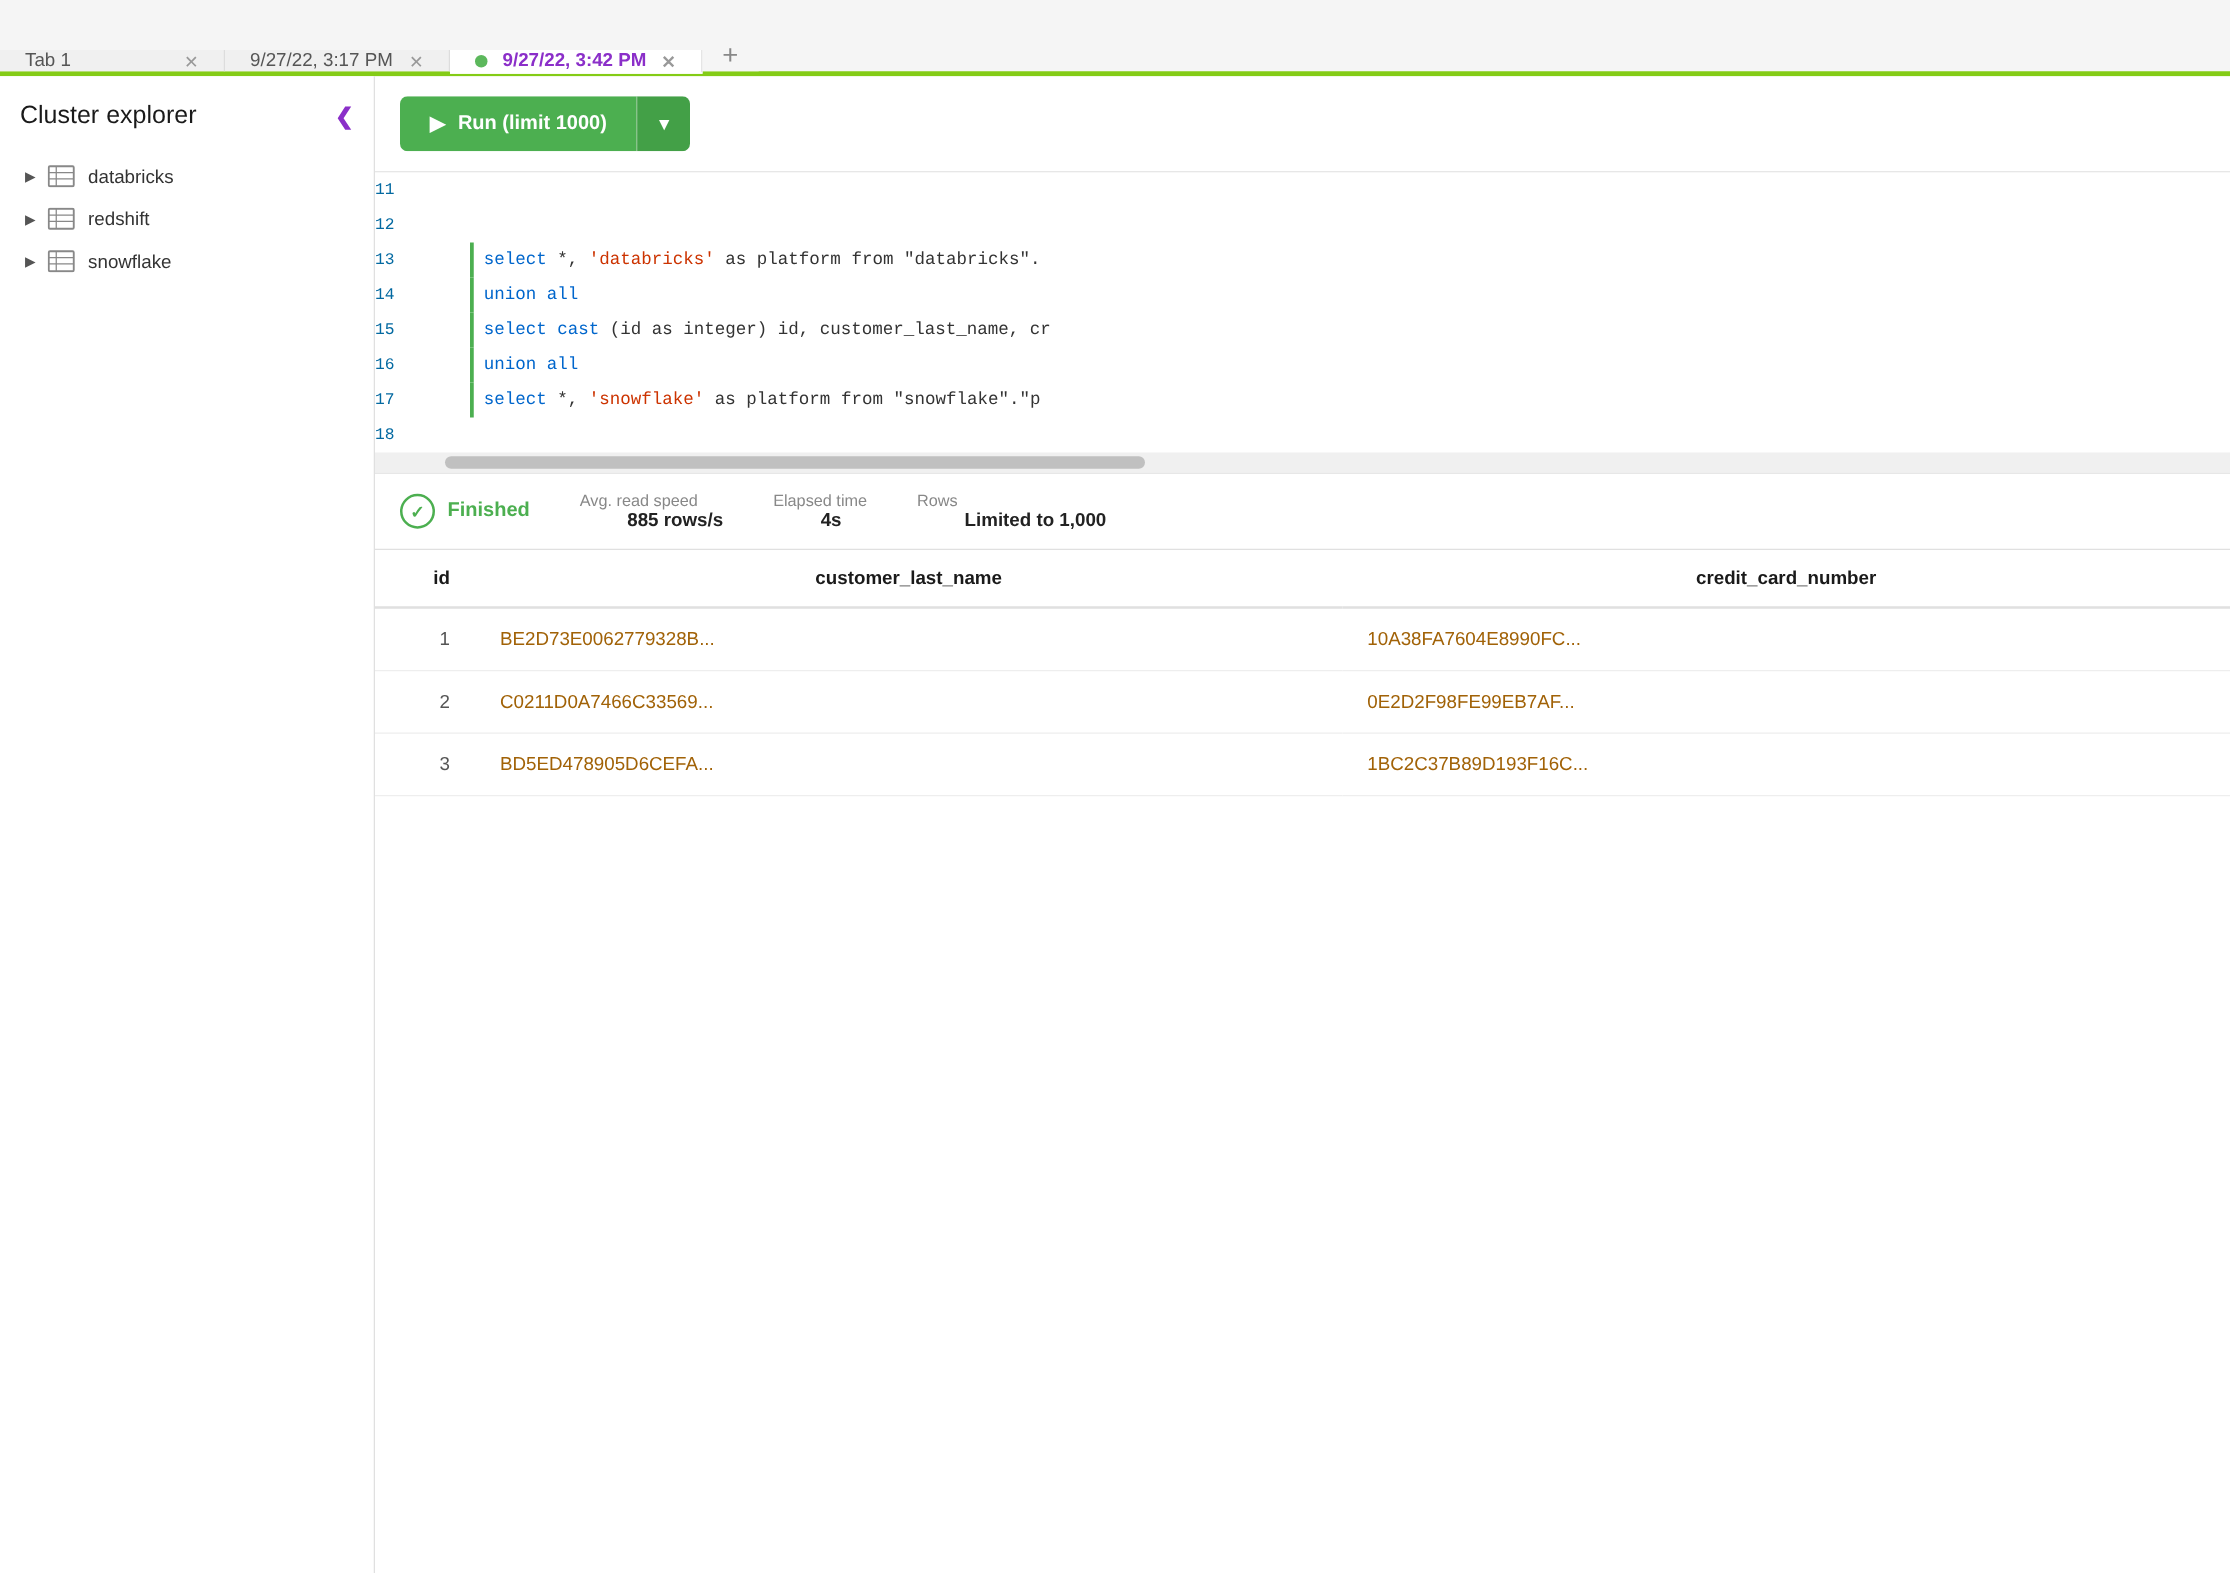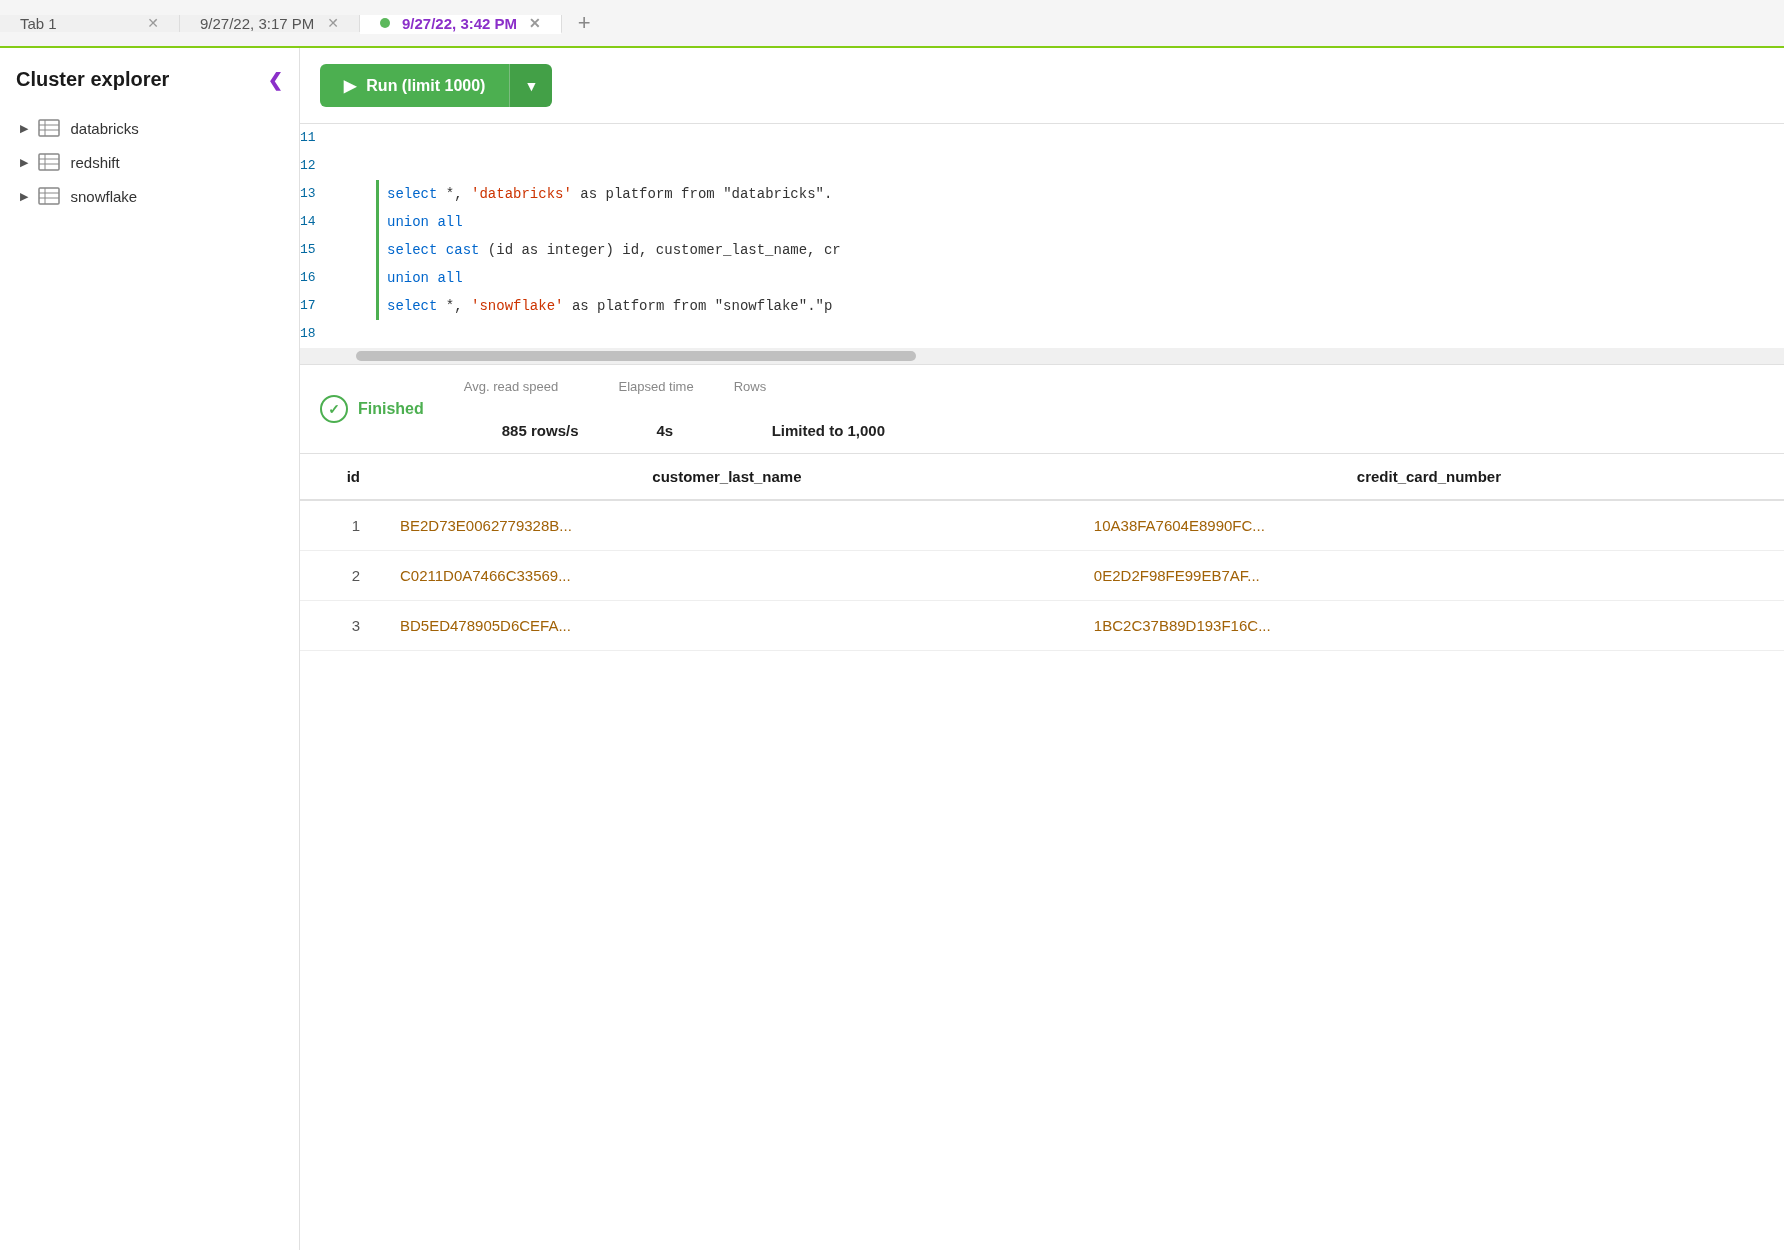--- a/index.html
+++ b/index.html
@@ -1,24 +1,24 @@
 <!DOCTYPE html>
 <html><head>
   <meta charset="utf-8">
   <style>
     * { box-sizing: border-box; margin: 0; padding: 0; }
     body { font-family: -apple-system, BlinkMacSystemFont, 'Segoe UI', sans-serif; background: #fff; color: #333; overflow: hidden; }
 
     
     .tab-bar {
       display: flex;
-      align-items: center;
-      border-bottom: 2px solid #84cc16;
+      align-items: flex-end;
+      border-bottom: 4px solid #84cc16;
       background: #f5f5f5;
-      height: 48px;
+      height: 61px;
     }
     .tab {
       display: flex;
       align-items: center;
       padding: 0 20px;
       gap: 12px;
       border-right: 1px solid #ddd;
       font-size: 15px;
       color: #555;
       cursor: pointer;
@@ -71,21 +71,21 @@
       background: #fff;
     }
     .sidebar-header {
       display: flex;
       align-items: center;
       justify-content: space-between;
       margin-bottom: 20px;
     }
     .sidebar-title {
       font-size: 20px;
-      font-weight: 700;
+      font-weight: 400;
       color: #1a1a1a;
     }
     .collapse-btn {
       color: #8b2fc9;
       font-size: 18px;
       cursor: pointer;
       font-weight: bold;
     }
     .sidebar-item {
       display: flex;
@@ -238,21 +238,20 @@
       border-radius: 50%;
       display: flex;
       align-items: center;
       justify-content: center;
       font-size: 14px;
       color: #4caf50;
     }
     .stat-group {
       display: flex;
       flex-direction: column;
-      gap: 28px;
     }
     .stat-label {
       font-size: 13px;
       color: #888;
     }
     .stat-value {
       font-size: 15px;
       font-weight: 700;
       color: #222;
       margin-left: 38px;

